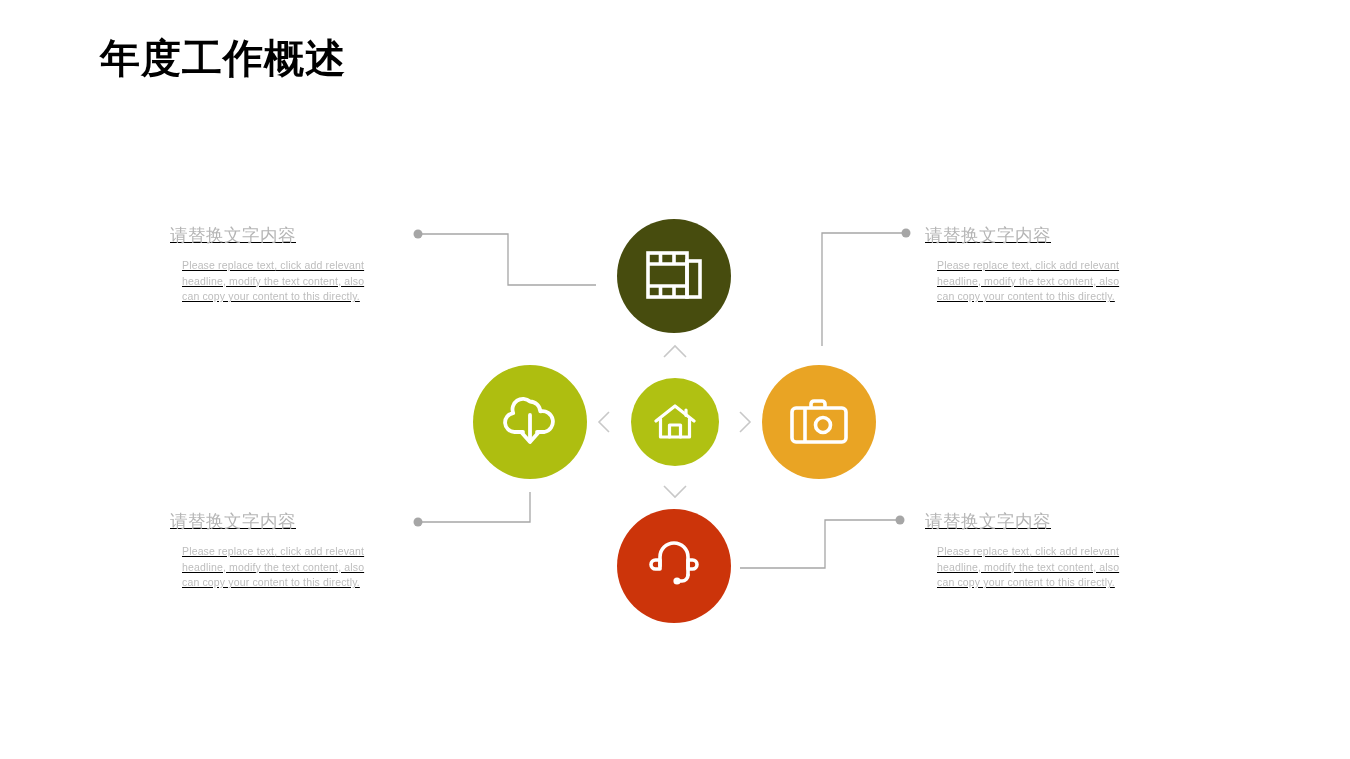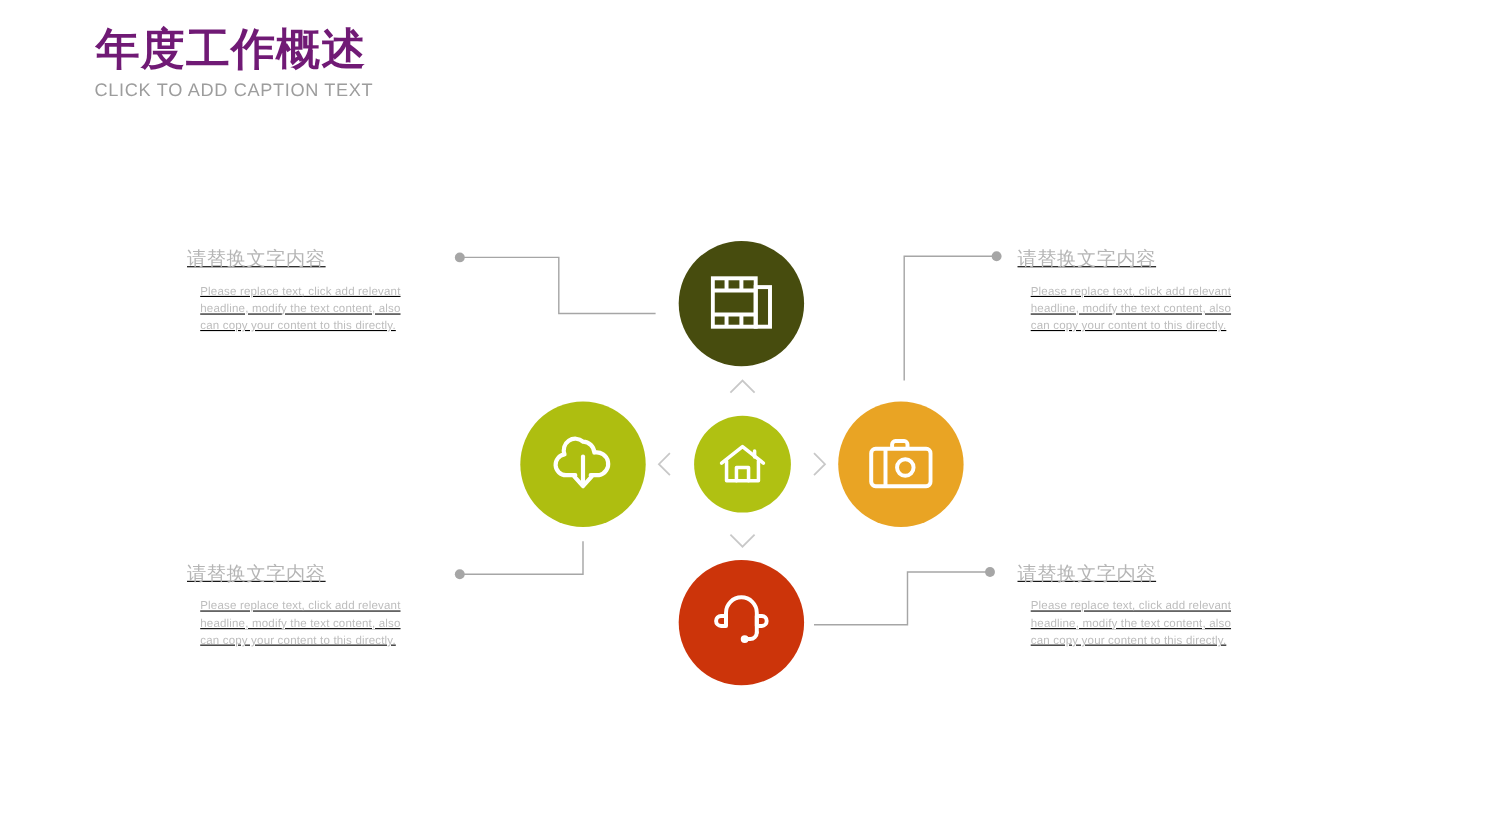--- a/index.html
+++ b/index.html
@@ -18,24 +18,24 @@
 
   
   #title-block {
     position: absolute;
     left: 84px;
     top: 18px;
   }
   #slide-title {
     font-size: 40px;
     font-weight: bold;
-    color: #701a75;
+    color: #000000;
     letter-spacing: 1px;
     line-height: 48px;
-    margin: 3px;
+    margin: 16px;
     white-space: nowrap;
   }
   #slide-subtitle {
     font-size: 16.5px;
     color: #9d9d9d;
     letter-spacing: 0.6px;
     margin: 4px 0 0 2px;
     white-space: nowrap;
     font-weight: normal;
   }
@@ -90,21 +90,20 @@
   #caption-top-left     { left: 170px; top: 224px; }
   #caption-bottom-left  { left: 170px; top: 510px; }
   #caption-top-right    { left: 925px; top: 224px; }
   #caption-bottom-right { left: 925px; top: 510px; }
 </style>
 </head>
 <body style="background: rgb(255, 255, 255);">
 
 <div id="title-block">
   <div id="slide-title">年度工作概述</div>
-  <div id="slide-subtitle">CLICK TO ADD CAPTION TEXT</div>
 </div>
 
 <svg id="connectors" viewBox="0 0 1350 759">
 
   <g>
     <circle cx="418" cy="234" r="4.5" fill="#a6a6a6"></circle>
     <path d="M418 234 L508 234 L508 285 L596 285" fill="none" stroke="#a6a6a6" stroke-width="1.3"></path>
   </g>
 
   <g>

